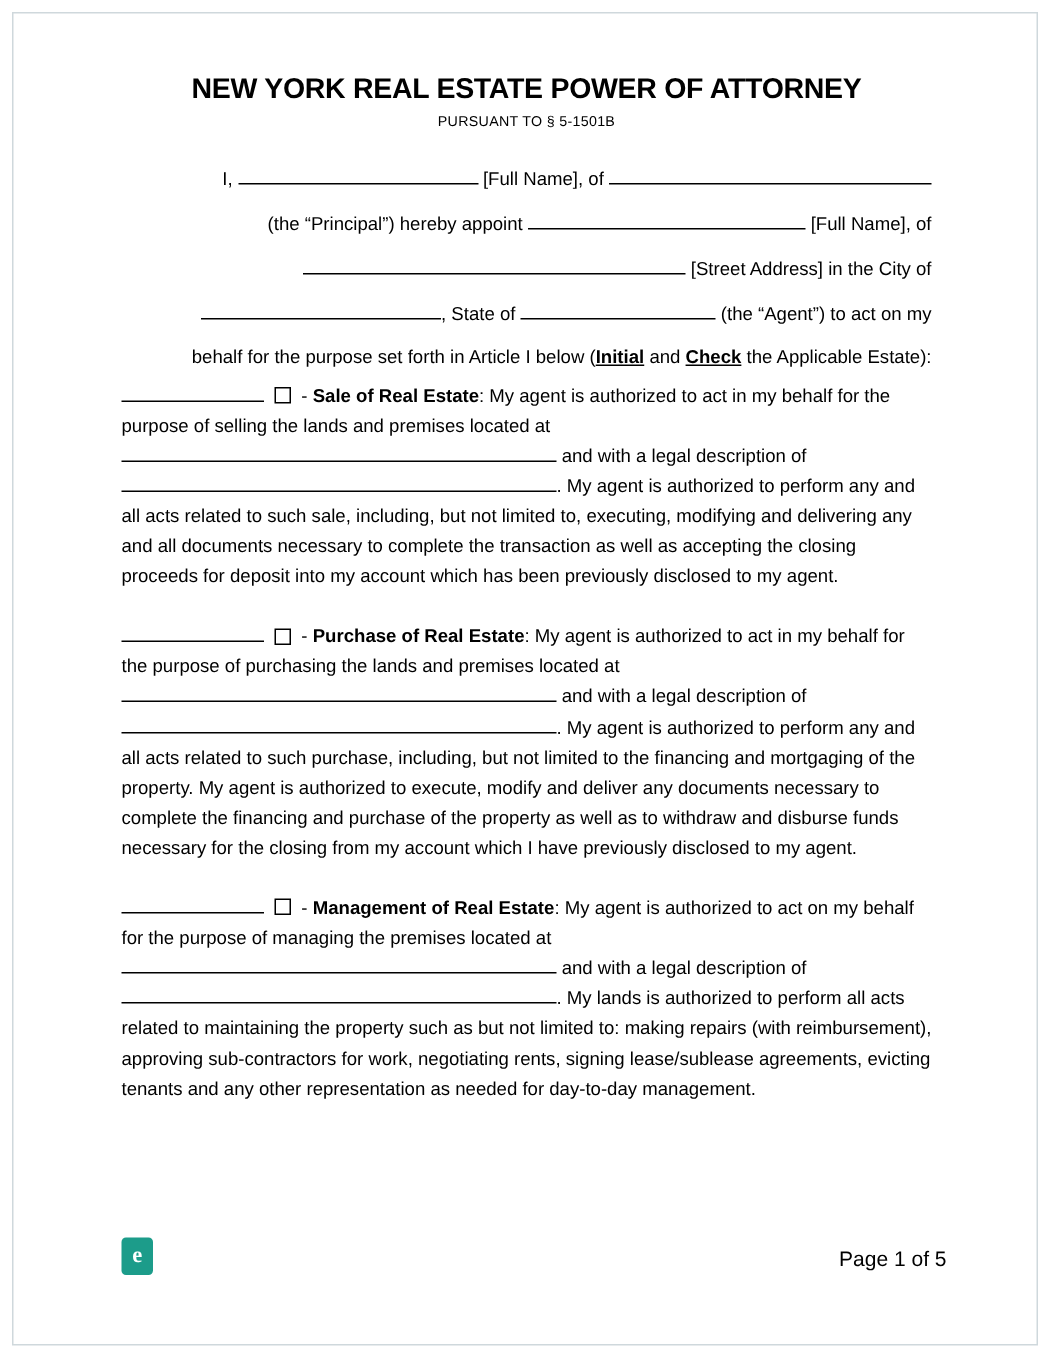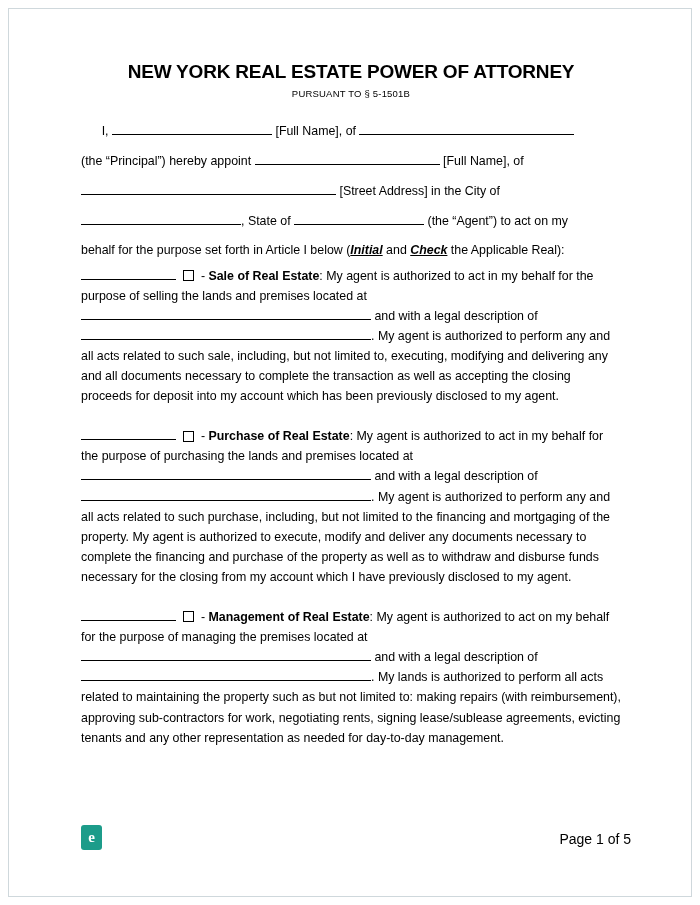--- a/index.html
+++ b/index.html
@@ -22,21 +22,21 @@
     width: 684px;
     height: 889px;
     background: #ffffff;
     border: 1px solid #cfd8dc;
     box-sizing: border-box;
     overflow: hidden;
   }
   .content {
     position: absolute;
     left: 72px;
-    top: 52px;
+    top: 40px;
     width: 540px;
   }
   .doc-title {
     font-family: "Liberation Sans", sans-serif;
     font-weight: bold;
     font-size: 19px;
     text-align: center;
     letter-spacing: -0.2px;
     margin: 0;
     line-height: 1.2;
@@ -49,20 +49,21 @@
     margin: 4px 0 0 0;
   }
   .intro {
     margin-top: 20px;
     font-family: "Liberation Sans", sans-serif;
     font-size: 12.4px;
     line-height: 1.95;
   }
   .intro p {
     margin: 0 0 6px 0;
+    text-align: right;
   }
   .ln {
     display: inline-block;
     border-bottom: 1px solid #000;
     height: 0.95em;
     vertical-align: baseline;
   }
   .ln-95 { width: 95px; }
   .ln-120 { width: 120px; }
   .ln-130 { width: 130px; }
@@ -88,21 +89,21 @@
   }
   .chk {
     display: inline-block;
     width: 9px;
     height: 9px;
     border: 1px solid #000;
     vertical-align: middle;
     margin: 0 3px 2px 4px;
   }
   .clause b { font-weight: bold; text-align: center; }
-  .uline { text-decoration: underline; font-weight: bold; font-style: italic; }
+  .uline { text-decoration: underline; font-weight: bold; }
   .footer {
     position: absolute;
     left: 72px;
     right: 60px;
     bottom: 46px;
     height: 26px;
   }
   .logo {
     position: absolute;
     left: 0;
@@ -152,21 +153,21 @@
       <p>
         <span class="ln ln-255"></span>
         <span>[Street Address] in the City of</span>
       </p>
       <p>
         <span class="ln ln-160"></span><span>, State of</span>
         <span class="ln ln-130"></span>
         <span>(the “Agent”) to act on my</span>
       </p>
       <p style="line-height:1.62;">
-        <span>behalf for the purpose set forth in Article I below (</span><span class="uline">Initial</span><span> and </span><span class="uline">Check</span><span> the Applicable Real):</span>
+        <span>behalf for the purpose set forth in Article I below (</span><span class="uline">Initial</span><span> and </span><span class="uline">Check</span><span> the Applicable Estate):</span>
       </p>
     </div>
 
 
     <div class="clause">
       <span class="ln ln-95"></span>
       <span class="chk"></span>
       - <b>Sale of Real Estate</b><span>: My agent is authorized to act in my behalf for the</span>
       <span>purpose of selling the lands and premises located at</span>
       <span class="ln ln-290"></span><span> and with a legal description of</span>

